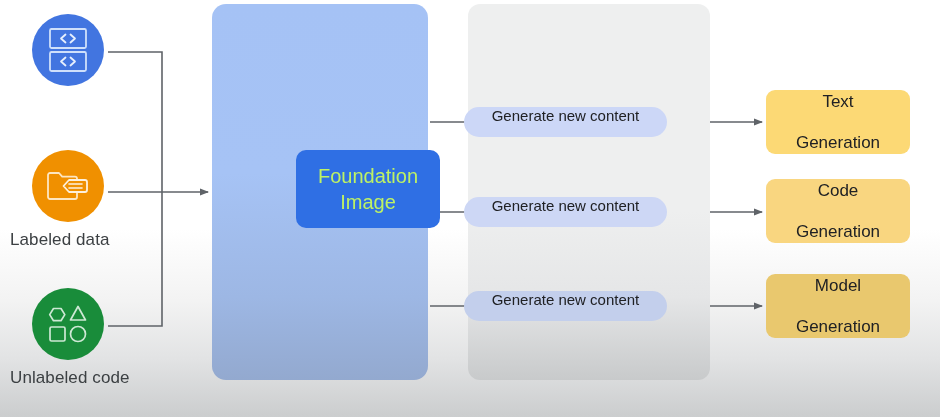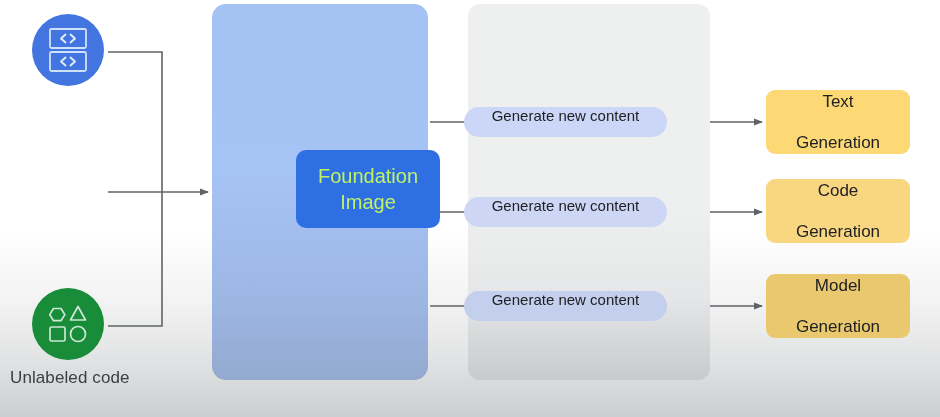--- a/index.html
+++ b/index.html
@@ -191,20 +191,31 @@
         <rect x="2" y="2" width="36" height="19" rx="1.5" stroke="#cfe0fb" stroke-width="1.8"></rect>
         <path d="M17.5 7.5 L13 11.5 L17.5 15.5" stroke="#e6effd" stroke-width="1.8" stroke-linecap="round" stroke-linejoin="round"></path>
         <path d="M22.5 7.5 L27 11.5 L22.5 15.5" stroke="#e6effd" stroke-width="1.8" stroke-linecap="round" stroke-linejoin="round"></path>
         <rect x="2" y="25" width="36" height="19" rx="1.5" stroke="#cfe0fb" stroke-width="1.8"></rect>
         <path d="M17.5 30.5 L13 34.5 L17.5 38.5" stroke="#e6effd" stroke-width="1.8" stroke-linecap="round" stroke-linejoin="round"></path>
         <path d="M22.5 30.5 L27 34.5 L22.5 38.5" stroke="#e6effd" stroke-width="1.8" stroke-linecap="round" stroke-linejoin="round"></path>
       </svg>
     </div>
   </div>
 
+  <div class="input-node" id="node-labeled">
+    <div class="node-circle c-orange">
+      <svg width="46" height="40" viewBox="0 0 46 40" fill="none">
+        <path d="M3 9 a2 2 0 0 1 2-2 h9 l3.2 3.6 h12.8 a2 2 0 0 1 2 2 V31 a2 2 0 0 1 -2 2 H5 a2 2 0 0 1 -2 -2 Z" stroke="#fde6c2" stroke-width="1.8" stroke-linejoin="round"></path>
+        <path d="M24 14 h16 a2 2 0 0 1 2 2 v8 a2 2 0 0 1 -2 2 H24 l-5.5 -6 Z" stroke="#fdf0dc" stroke-width="1.8" stroke-linejoin="round" fill="#f09000"></path>
+        <path d="M24 18 h13" stroke="#fdf0dc" stroke-width="1.6" stroke-linecap="round"></path>
+        <path d="M24 22 h13" stroke="#fdf0dc" stroke-width="1.6" stroke-linecap="round"></path>
+      </svg>
+    </div>
+    <div class="node-label">Labeled data</div>
+  </div>
 
   <div class="input-node" id="node-unlabeled">
     <div class="node-circle c-green">
       <svg width="44" height="42" viewBox="0 0 44 42" fill="none">
         <path d="M5.5 4.5 h7.5 l3.8 6.1 l-3.8 6.1 h-7.5 l-3.8 -6.1 Z" transform="translate(2,1)" stroke="#cde8d4" stroke-width="1.7" stroke-linejoin="round"></path>
         <path d="M32 3.5 L39.5 17 H24.5 Z" stroke="#cde8d4" stroke-width="1.7" stroke-linejoin="round"></path>
         <rect x="4" y="24" width="15" height="14" rx="1.5" stroke="#cde8d4" stroke-width="1.7"></rect>
         <circle cx="32" cy="31" r="7.5" stroke="#cde8d4" stroke-width="1.7"></circle>
       </svg>
     </div>

